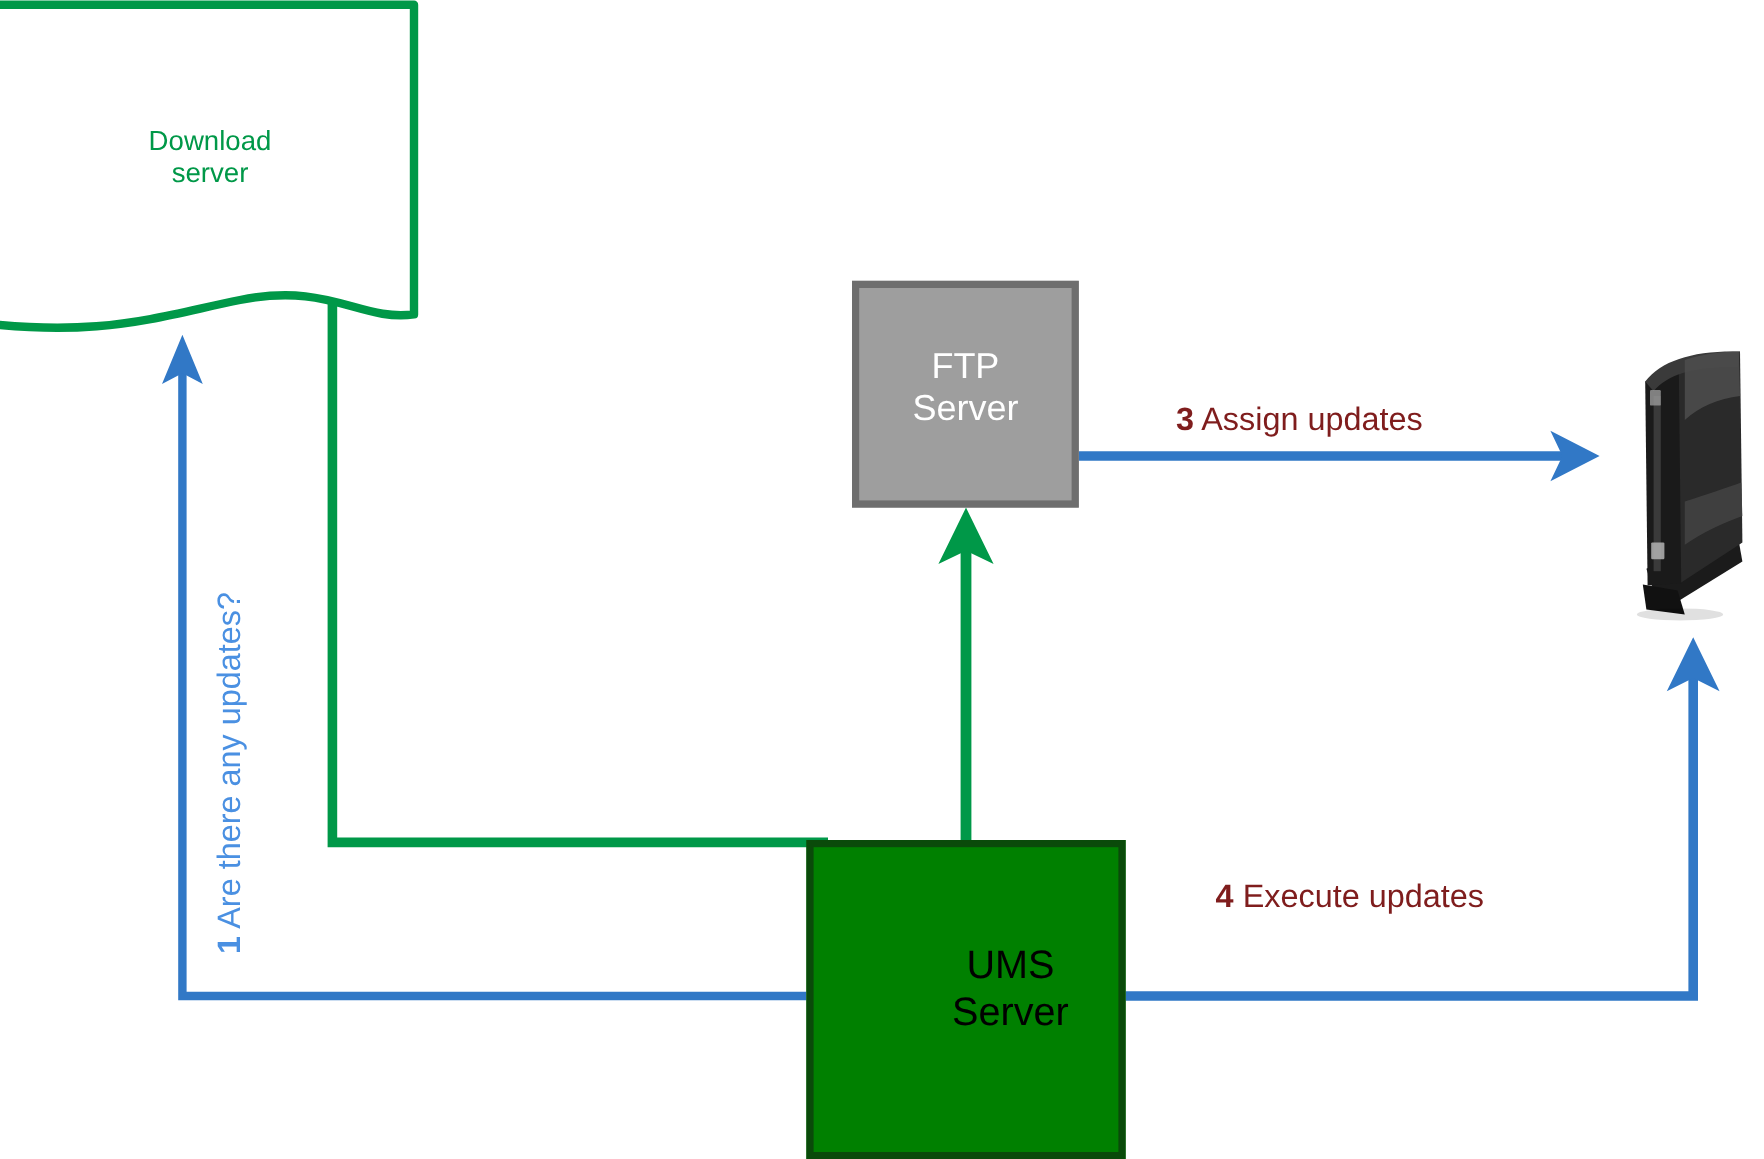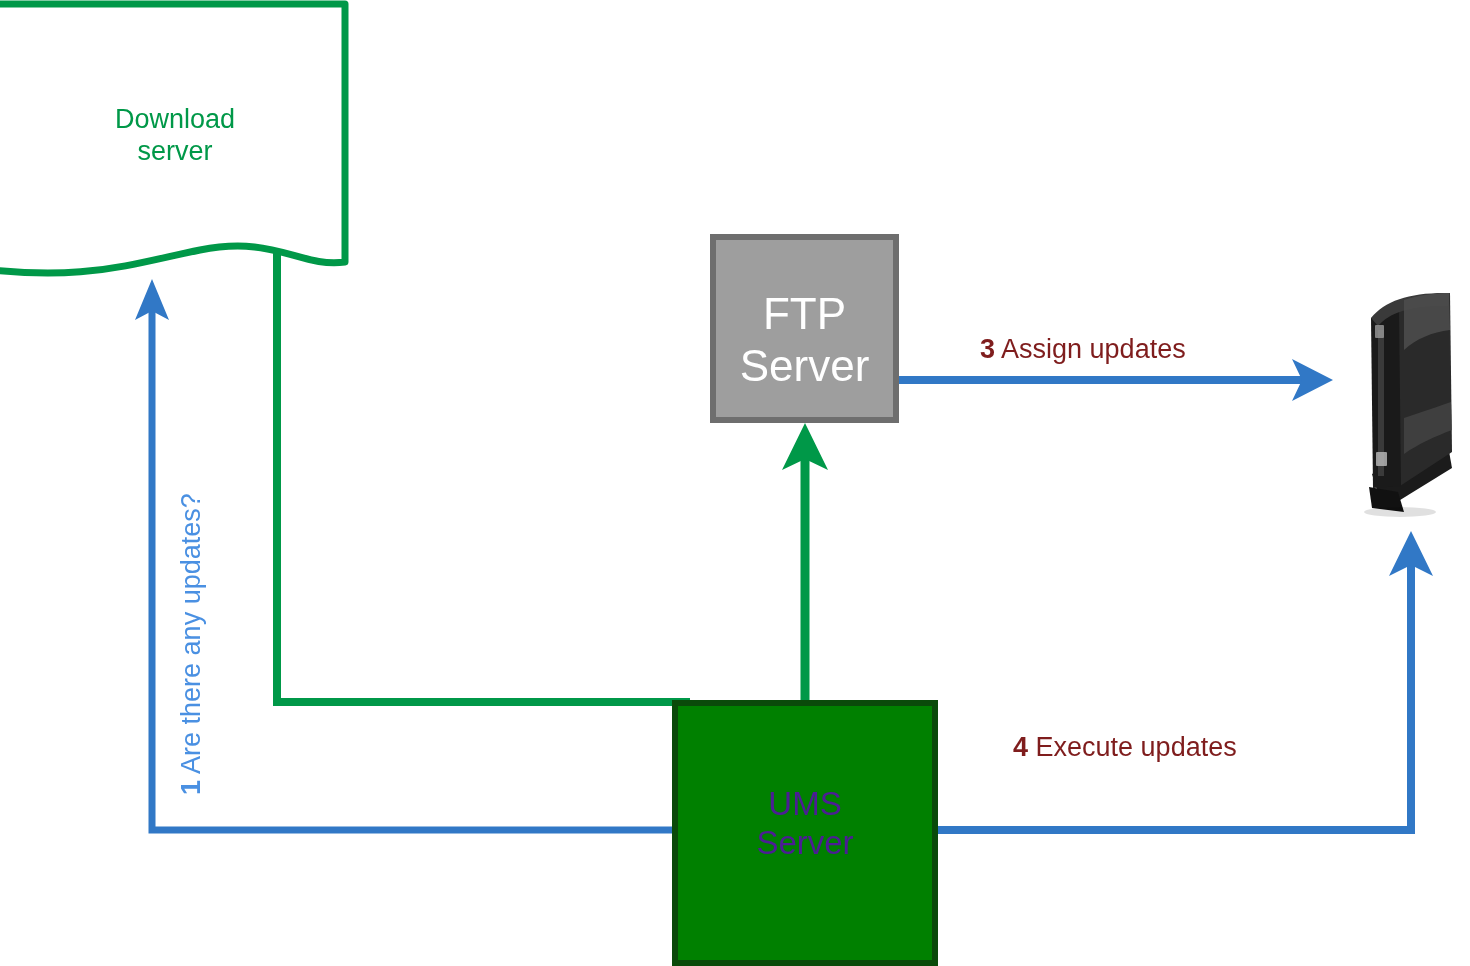--- a/index.html
+++ b/index.html
@@ -33,57 +33,58 @@
     line-height: 1.18;
     white-space: pre-line;
     pointer-events: none;
   }
 
   #download-server-label {
     left: 10px;
     top: 104px;
     width: 330px;
     color: #009848;
-    font-size: 27px;
+    font-size: 23px;
   }
 
   #ftp-server-box {
     position: absolute;
     left: 710px;
     top: 234px;
     width: 189px;
     height: 189px;
     background: #9e9e9e;
     border: 6px solid #6e6e6e;
     box-sizing: border-box;
   }
   #ftp-server-label {
     left: 710px;
     top: 288px;
     width: 189px;
     color: #ffffff;
-    font-size: 44px;
+    font-size: 30px;
   }
 
   #ums-server-box {
     position: absolute;
     left: 672px;
     top: 700px;
     width: 266px;
     height: 266px;
     background: #008000;
     border: 6px solid #0a4a0a;
     box-sizing: border-box;
   }
   #ums-server-label {
     left: 672px;
     top: 785px;
     width: 266px;
-    color: #4c1d95;
+    color: #000000;
     font-size: 33px;
+    padding-left: 37px;
   }
 
   
   .edge-label {
     position: absolute;
     color: #7f1d1d;
     font-size: 27px;
     white-space: nowrap;
   }
   .edge-label .step {

